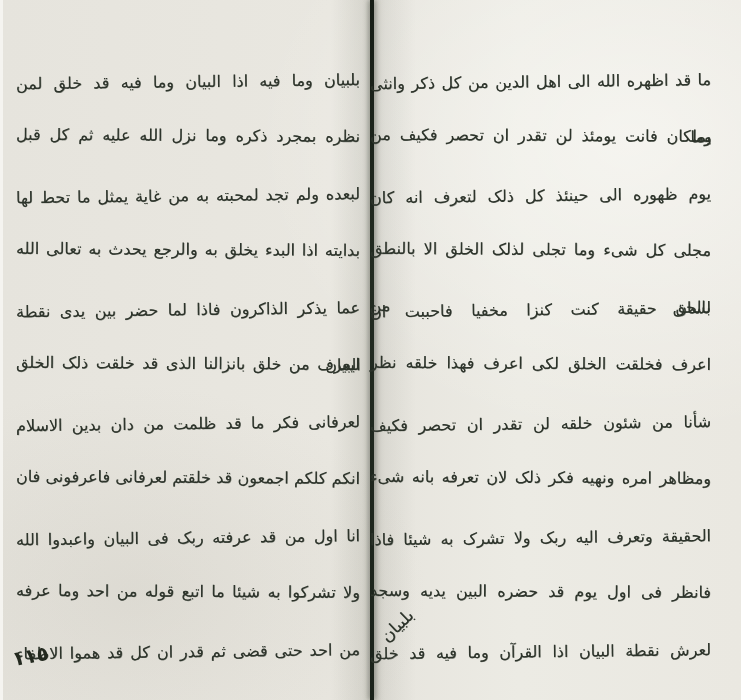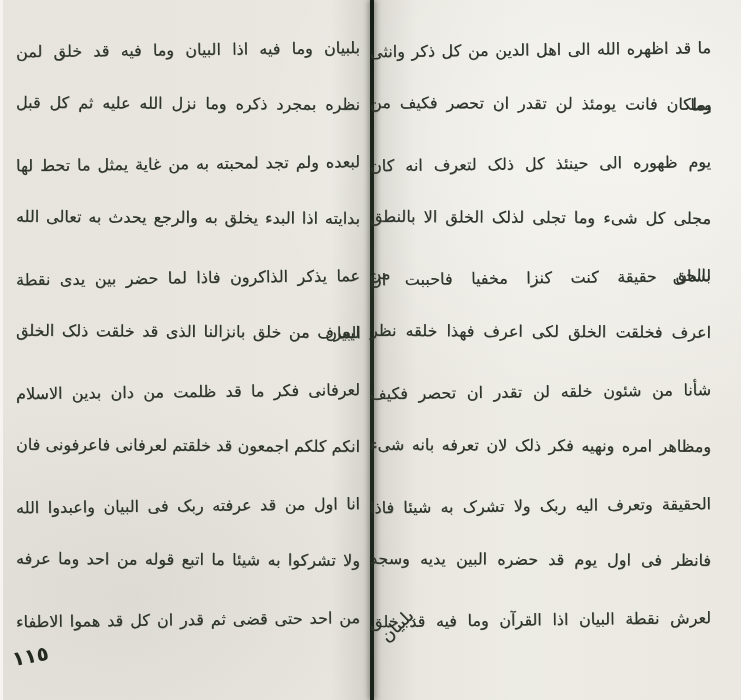--- a/index.html
+++ b/index.html
@@ -36,21 +36,21 @@
     position: absolute; left: 374px; top: 0; width: 42px; height: 700px;
     background: linear-gradient(270deg, rgba(0,0,0,0) 0%, rgba(60,65,55,0.10) 100%);
   }
 
   .page {
     position: absolute; top: 0; height: 700px; overflow: hidden;
   }
   .page-left  { left: 0;   width: 370px; }
   .page-right { left: 356px; width: 367px; }
 
-  .lines { padding-top: 19px; }
+  .lines { padding-top: 19px; margin-top: 32px; }
 
   .mline {
     height: 57px;
     line-height: 57px;
     font-size: 16px;
     color: #2d342b;
     direction: rtl;
     text-align: justify;
     text-align-last: justify;
     overflow: visible;

